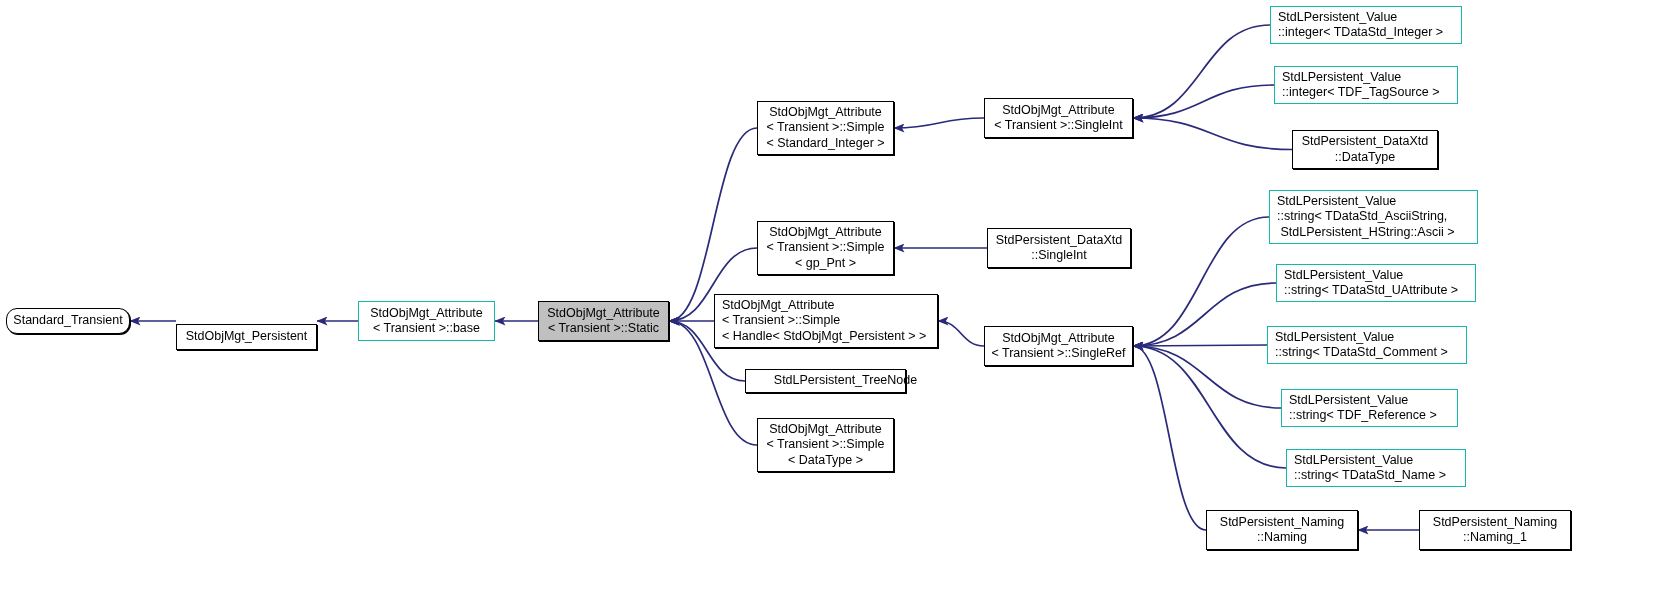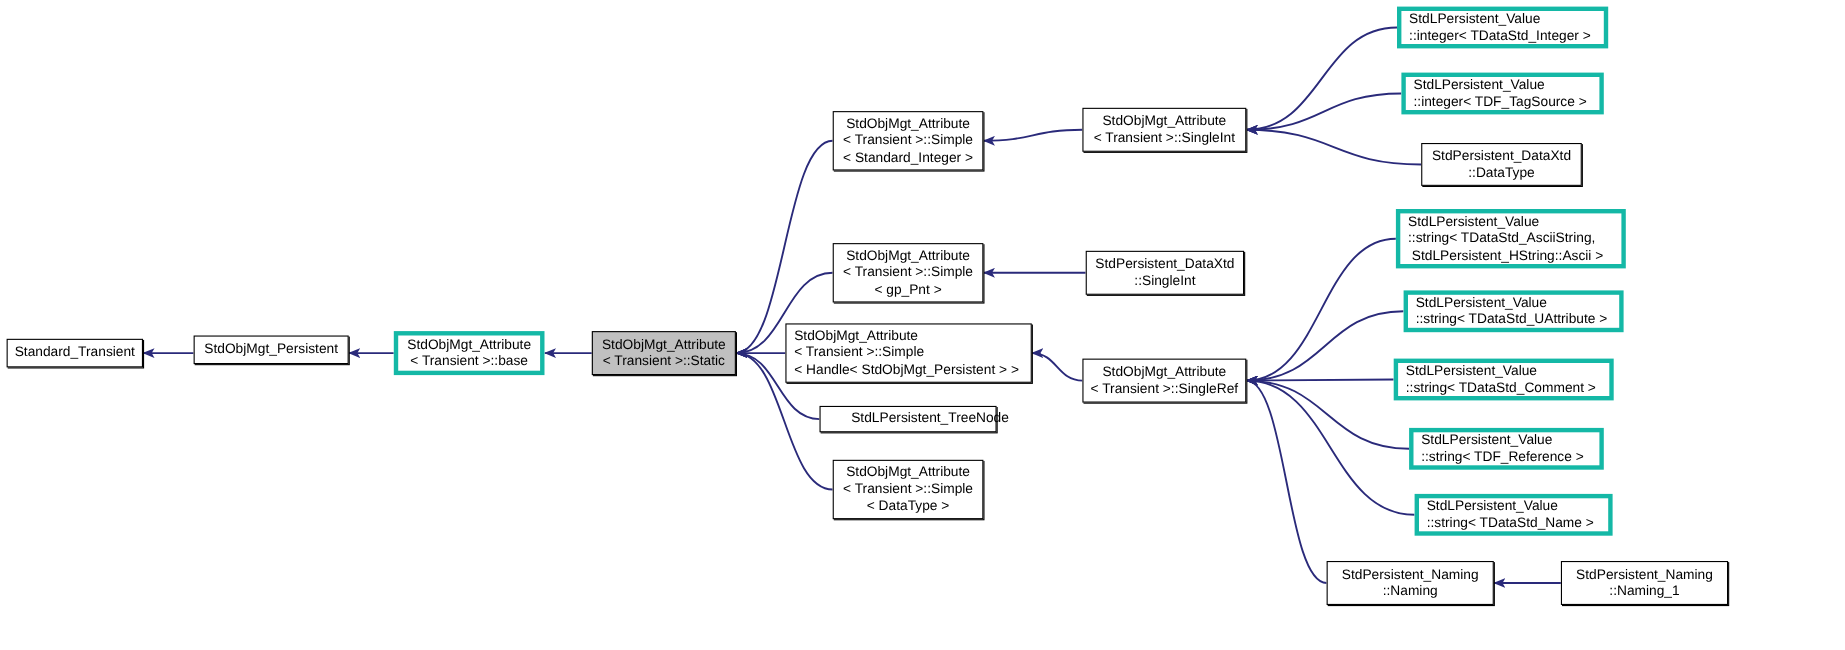--- a/index.html
+++ b/index.html
@@ -23,21 +23,21 @@
     font-size:12.5px;
     line-height:15.5px;
     color:#000000;
     white-space:pre;
     text-align:center;
     z-index:3;
   }
   .node .ln{display:block;}
   
   .b-dark{border:1px solid #000000;box-shadow:1px 1px 0 0 #000000;}
-  .b-grey{border:4px solid #14b8a6;}
+  .b-grey{border:1px solid #14b8a6;}
   .b-hi{border:1px solid #000000;background:#c0c0c0;box-shadow:1px 1px 0 0 #000000;}
   .al-left{align-items:flex-start;text-align:left;}
   .pad-l{padding-left:7px;}
 </style>
 </head>
 <body>
 
 <div id="canvas">
   <svg id="edges" viewBox="0 0 1677 591">
     <defs>
@@ -63,22 +63,22 @@
         <path d="M1269,217 C1201,217 1201,346 1133,346" marker-end="url(#arw)"></path>
         <path d="M1276,283 C1204.5,283 1204.5,346 1133,346" marker-end="url(#arw)"></path>
         <path d="M1267,345 L1133,346" marker-end="url(#arw)"></path>
         <path d="M1281,408 C1207,408 1207,346 1133,346" marker-end="url(#arw)"></path>
         <path d="M1286,468 C1209.5,468 1209.5,346 1133,346" marker-end="url(#arw)"></path>
         <path d="M1206,530 C1169.5,530 1169.5,346 1133,346" marker-end="url(#arw)"></path>
         <path d="M1419,530 L1358,530" marker-end="url(#arw)"></path>
       </g>
   </svg>
   <div id="node-layer">
-      <div class="node b-dark" style="left: 6px; top: 308px; width: 124px; height: 26px;"><span class="ln">Standard_Transient</span></div>
-      <div class="node b-dark" style="left: 176px; top: 305px; width: 141px; height: 26px;"><span class="ln">StdObjMgt_Persistent</span></div>
+      <div class="node b-dark" style="left: 6px; top: 308px; width: 124px; height: 26px; border-radius: 11px;"><span class="ln">Standard_Transient</span></div>
+      <div class="node b-dark" style="left: 176px; top: 324px; width: 141px; height: 26px;"><span class="ln">StdObjMgt_Persistent</span></div>
       <div class="node b-grey" style="left: 358px; top: 301px; width: 137px; height: 40px;"><span class="ln">StdObjMgt_Attribute</span><span class="ln">&lt; Transient &gt;::base</span></div>
       <div class="node b-hi" style="left: 538px; top: 301px; width: 131px; height: 40px;"><span class="ln">StdObjMgt_Attribute</span><span class="ln">&lt; Transient &gt;::Static</span></div>
       <div class="node b-dark" style="left: 757px; top: 101px; width: 137px; height: 54px;"><span class="ln">StdObjMgt_Attribute</span><span class="ln">&lt; Transient &gt;::Simple</span><span class="ln">&lt; Standard_Integer &gt;</span></div>
       <div class="node b-dark" style="left: 757px; top: 221px; width: 137px; height: 54px;"><span class="ln">StdObjMgt_Attribute</span><span class="ln">&lt; Transient &gt;::Simple</span><span class="ln">&lt; gp_Pnt &gt;</span></div>
       <div class="node b-dark al-left pad-l" style="left: 714px; top: 294px; width: 224px; height: 54px;"><span class="ln">StdObjMgt_Attribute</span><span class="ln">&lt; Transient &gt;::Simple</span><span class="ln">&lt; Handle&lt; StdObjMgt_Persistent &gt; &gt;</span></div>
       <div class="node b-dark" style="left: 745px; top: 369px; width: 161px; height: 24px; padding-left: 40px;"><span class="ln">StdLPersistent_TreeNode</span></div>
       <div class="node b-dark" style="left: 757px; top: 418px; width: 137px; height: 54px;"><span class="ln">StdObjMgt_Attribute</span><span class="ln">&lt; Transient &gt;::Simple</span><span class="ln">&lt; DataType &gt;</span></div>
       <div class="node b-dark" style="left: 984px; top: 98px; width: 149px; height: 40px;"><span class="ln">StdObjMgt_Attribute</span><span class="ln">&lt; Transient &gt;::SingleInt</span></div>
       <div class="node b-dark" style="left: 987px; top: 228px; width: 144px; height: 40px;"><span class="ln">StdPersistent_DataXtd</span><span class="ln">::SingleInt</span></div>
       <div class="node b-dark" style="left: 984px; top: 326px; width: 149px; height: 40px;"><span class="ln">StdObjMgt_Attribute</span><span class="ln">&lt; Transient &gt;::SingleRef</span></div>

